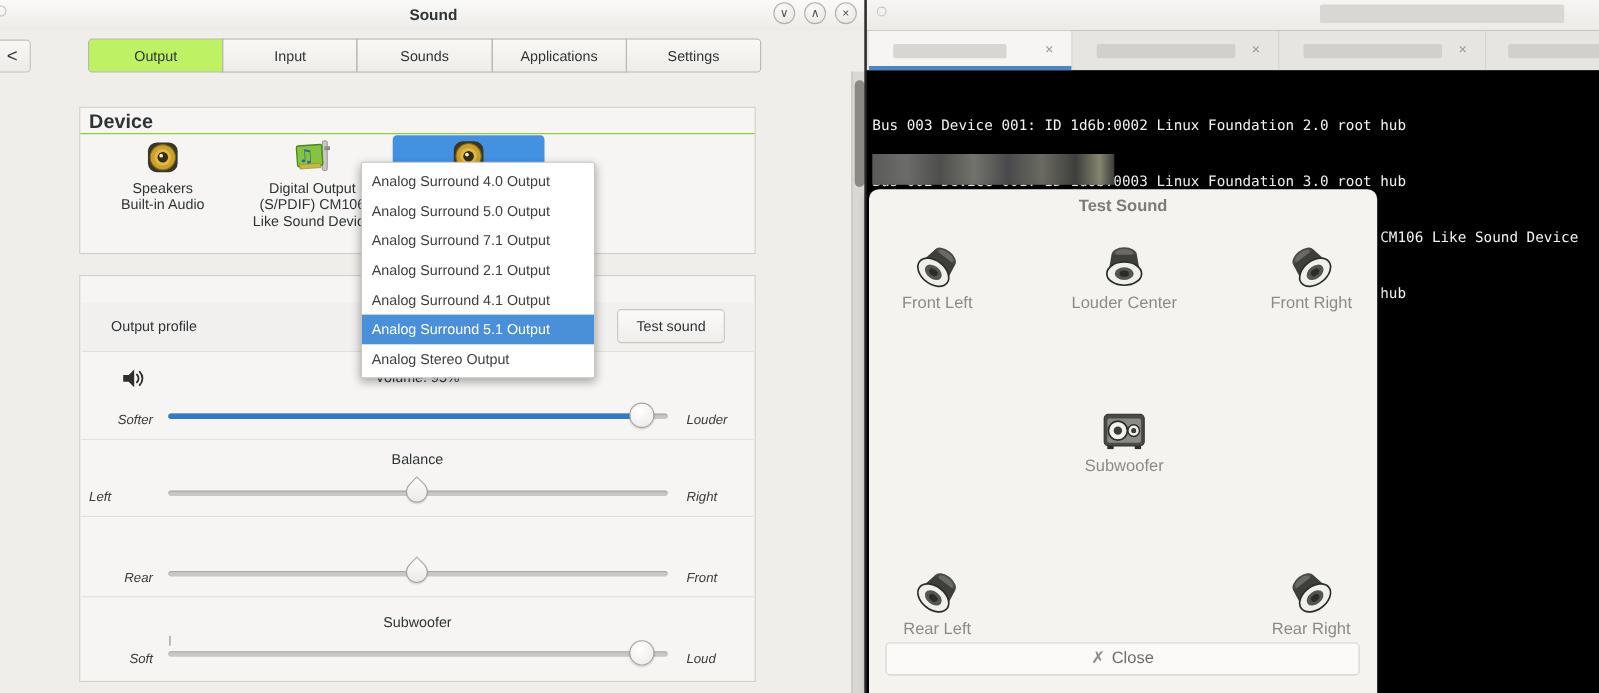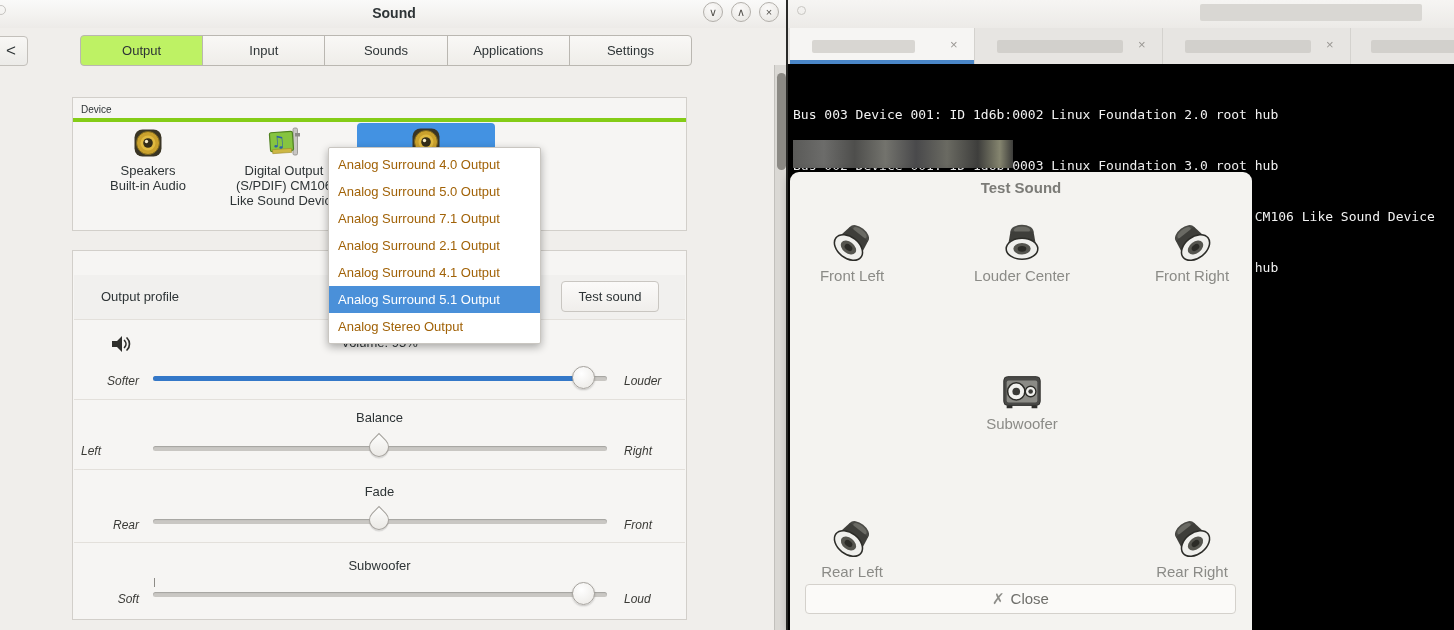--- a/index.html
+++ b/index.html
@@ -27,22 +27,22 @@
   .tabbar { position:absolute; left:80px; top:35px; width:612px; height:31px; display:flex; }
   .tab-btn { flex:1; border:1px solid #bab7b1; margin-left:-1px;
     background:linear-gradient(#f9f8f6,#efede9); font-size:13px; color:#2e3436;
     text-align:center; line-height:29px; }
   .tab-btn:first-child { border-radius:4px 0 0 4px; margin-left:0; }
   .tab-btn:last-child { border-radius:0 4px 4px 0; }
   .tab-btn.active { background:#bef264; }
 
   .frame { position:absolute; left:72px; width:615px; background:#f6f5f3;
     border:1px solid #d2cfca; }
-  .frame-header { height:24px; line-height:24px; padding-left:8px; font-size:10px;
-    font-weight:normal; border-bottom:4px solid #84cc16; }
+  .frame-header { height:24px; line-height:24px; padding-left:8px; font-size:18px;
+    font-weight:bold; border-bottom:1px solid #84cc16; }
   .device-frame { top:97px; height:134px; }
   .settings-frame { top:250px; height:370px; }
 
   .dev-item { position:absolute; width:124px; text-align:center; }
   .dev-icon { display:block; margin:0 auto 3px auto; }
   .dev-label { font-size:13px; line-height:15px; }
   .dev-label span { display:block; }
   .dev-label .wrap { display:inline; }
   .dev-selected { position:absolute; left:284px; top:25px; width:138px; height:38px;
     border-radius:4px; background:#4392e2; text-align:center; padding-top:2px; }
@@ -76,21 +76,21 @@
 
   .v-scrollbar { position:absolute; left:774px; top:65px; width:14px; height:565px;
     background:#dad8d4; border-left:1px solid #c2c0bc; }
   .v-thumb { position:absolute; left:2px; top:8px; width:9px; height:97px;
     background:#8b8984; border-radius:5px; }
 
   .dropdown { position:absolute; left:328px; top:147px; width:213px;
     background:#ffffff; border:1px solid #c9c6c1; border-radius:2px; padding:3px 0;
     box-shadow:0 3px 9px rgba(0,0,0,.32); z-index:50; }
   .dd-item { height:27px; line-height:27px; padding-left:9px; font-size:13px;
-    color:#a16207; white-space:nowrap; }
+    color:#404040; white-space:nowrap; }
   .dd-item.selected { background:#4a90d9; color:#ffffff; }
 
   
   .terminal-window { position:absolute; left:786px; top:0; width:668px; height:630px;
     background:#000; border-left:2px solid #2a2a28; }
   .t-titlebar { position:absolute; left:0; top:0; width:100%; height:28px;
     background:linear-gradient(#f6f5f3,#eceae7); }
   .t-ring { position:absolute; left:9px; top:6px; width:9px; height:9px;
     border:1.5px solid #c8c6c2; border-radius:50%; }
   .t-title-blur { position:absolute; left:412px; top:4px; width:222px; height:17px;
@@ -248,21 +248,20 @@
       <div class="side-label" style="left:551px; top:123px;">Louder</div>
 
       <div class="center-label" style="top:159px;">Balance</div>
       <div class="side-label" style="left:8px; top:193px; width:58px; text-align:left;">Left</div>
       <div class="slider" style="top:185px;">
         <div class="track"></div>
         <div class="handle-drop" style="left:216px;"></div>
       </div>
       <div class="side-label" style="left:551px; top:193px;">Right</div>
 
-      <div class="center-label" style="top:233px;">Fade</div>
       <div class="side-label" style="left:8px; top:267px; width:58px; text-align:right;">Rear</div>
       <div class="slider" style="top:258px;">
         <div class="track"></div>
         <div class="handle-drop" style="left:216px;"></div>
       </div>
       <div class="side-label" style="left:551px; top:267px;">Front</div>
 
       <div class="center-label" style="top:307px;">Subwoofer</div>
       <div class="side-label" style="left:8px; top:341px; width:58px; text-align:right;">Soft</div>
       <div class="slider" style="top:331px;">

